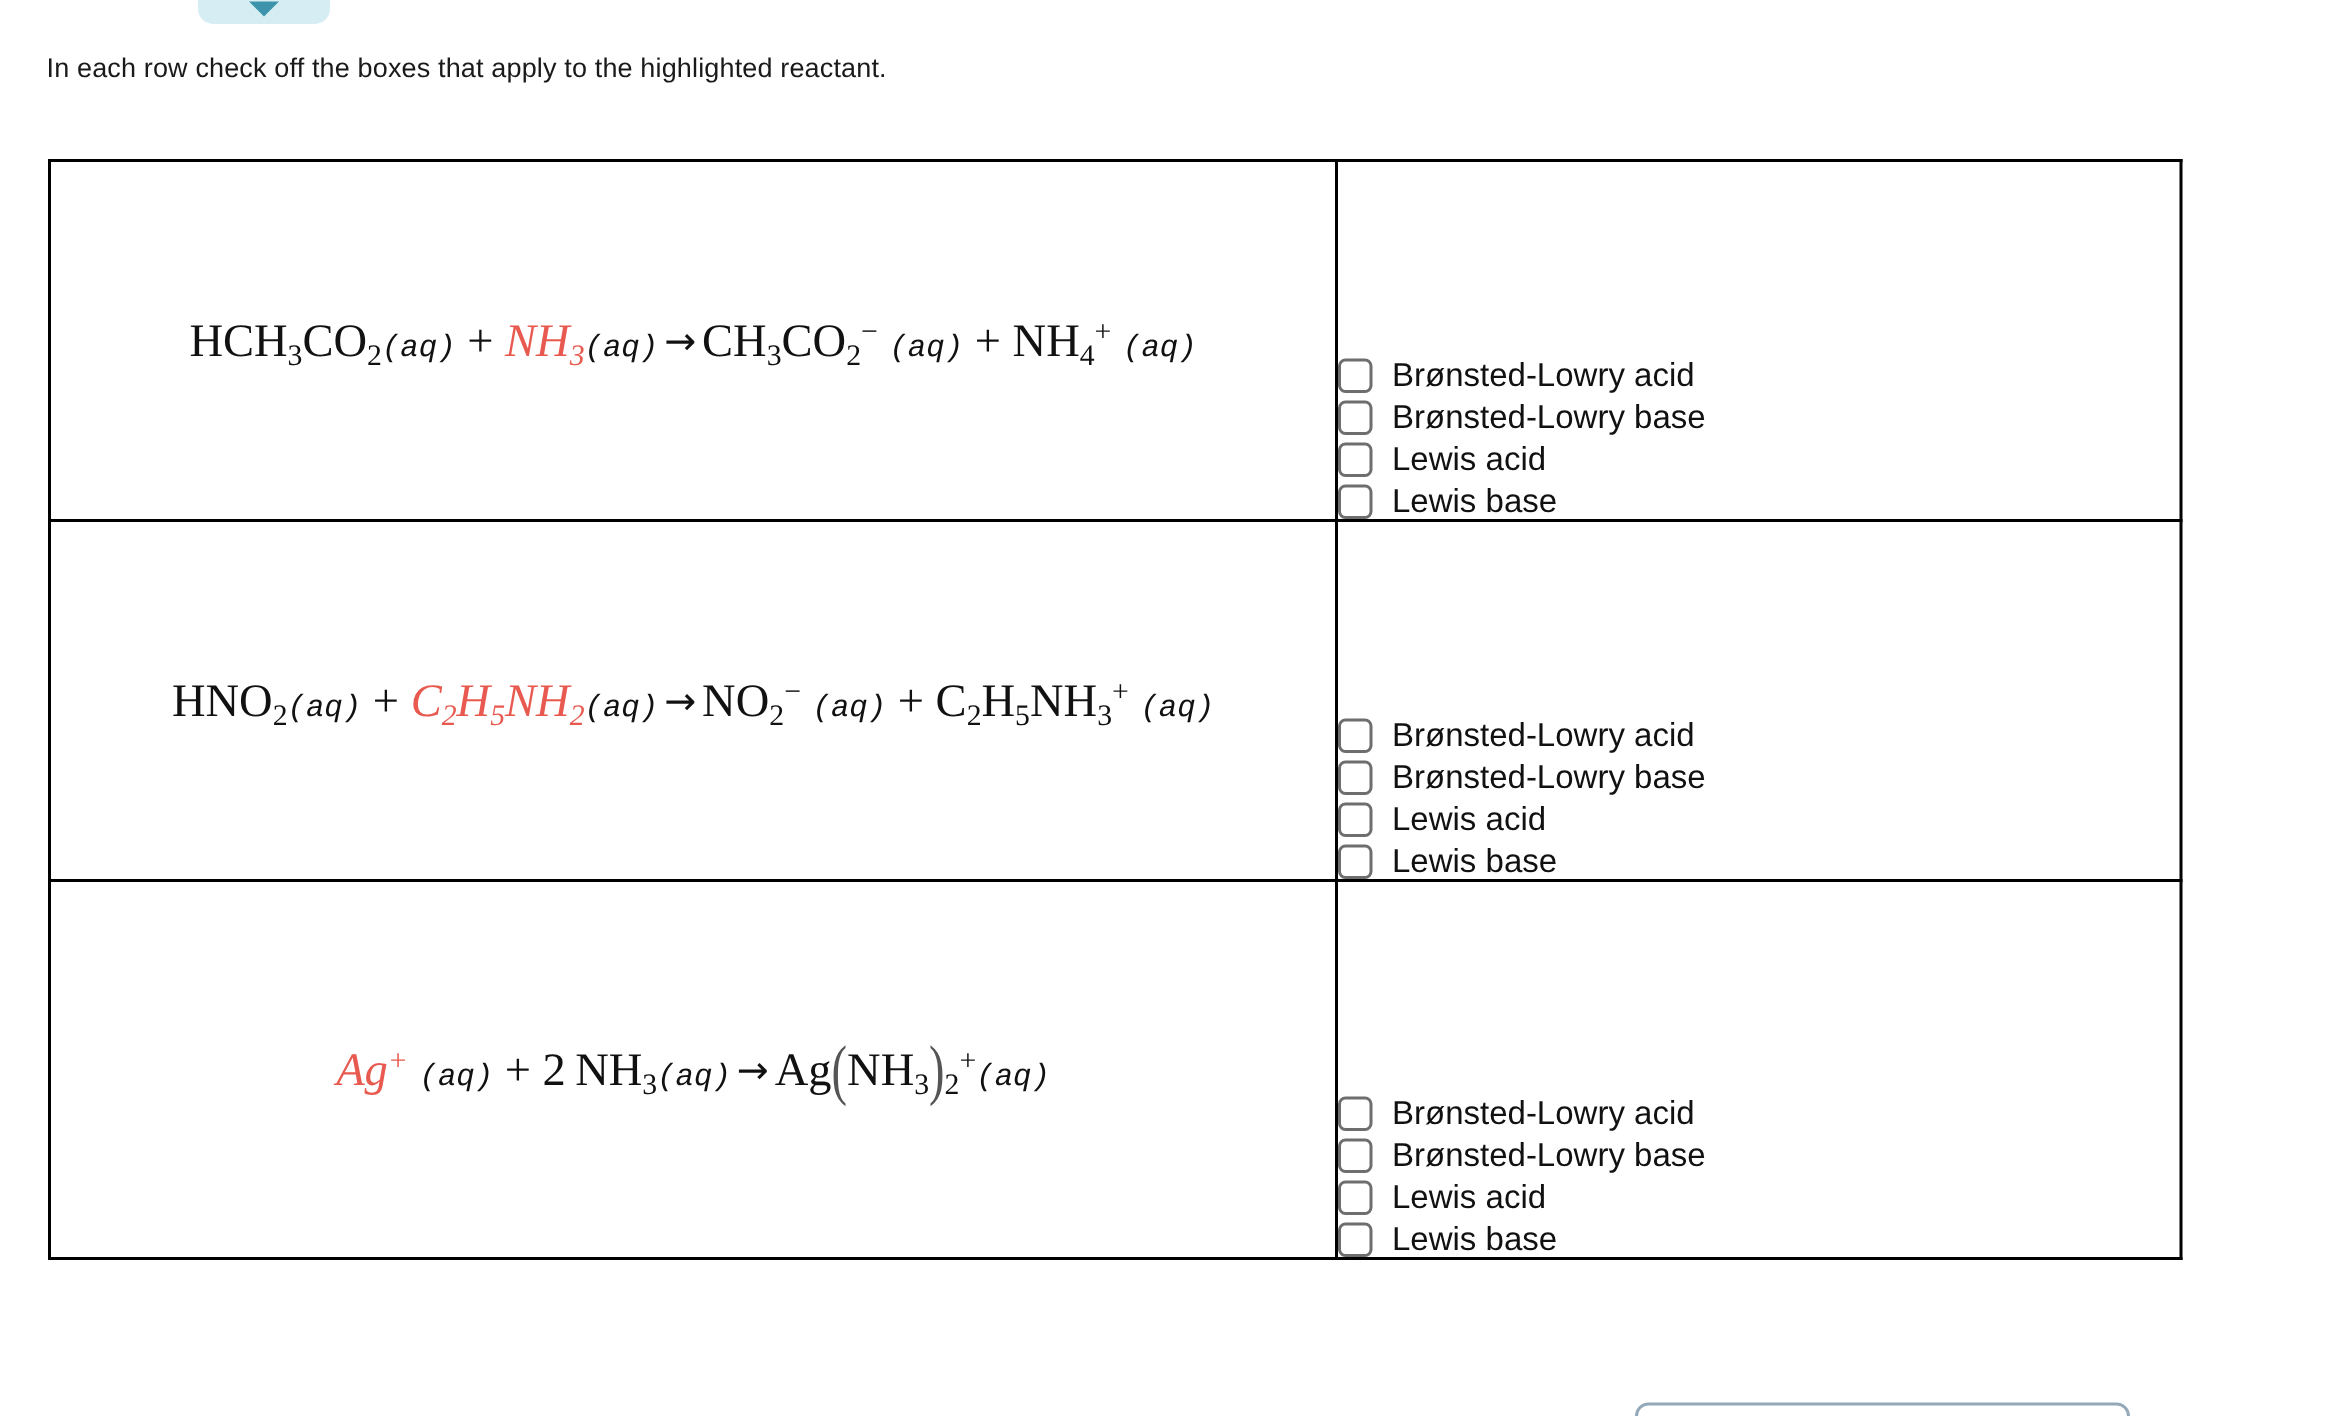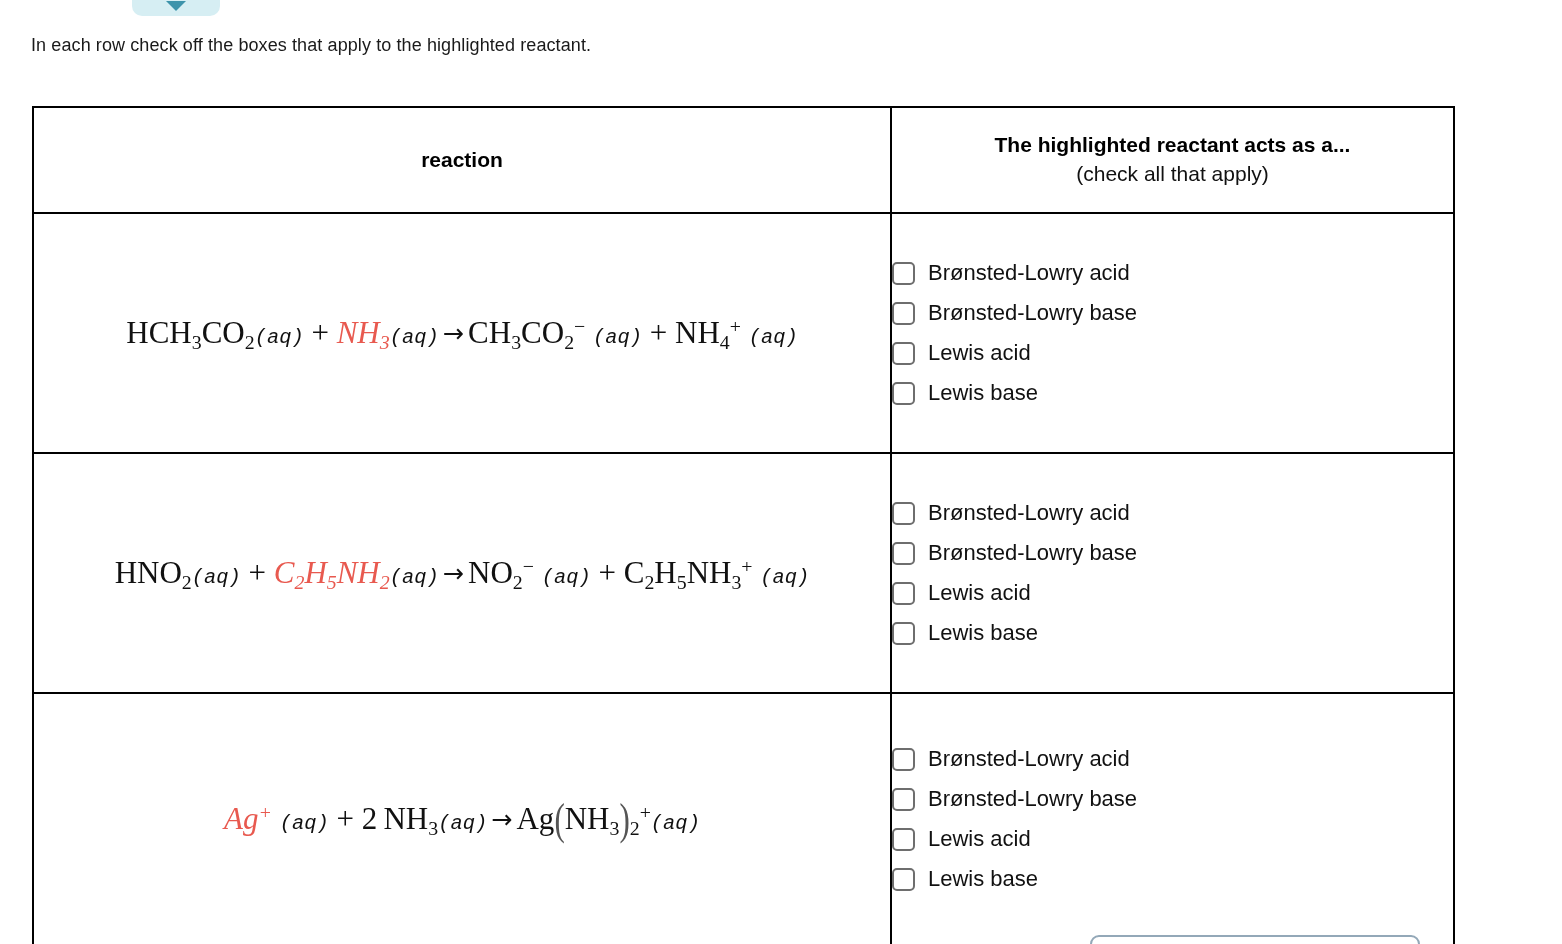--- a/index.html
+++ b/index.html
@@ -131,22 +131,22 @@
 
   
   .ck-cell {
     height: 240px;
     padding: 16px 0 16px 26px;
   }
   .ck-cell.r3 { height: 252px; }
   .ck-list {
     display: flex;
     flex-direction: column;
-    justify-content: center;
-    gap: 16px;
+    justify-content: flex-end;
+    gap: 4px;
     height: 100%;
   }
   .ck-row {
     display: flex;
     align-items: center;
     gap: 13px;
     cursor: pointer;
   }
   .ck-box {
     width: 23px;
@@ -189,29 +189,20 @@
 <div class="instruction">In each row check off the boxes that apply to the highlighted reactant.</div>
 
 <div class="table-wrap">
   <table class="qtable">
     <colgroup>
       <col class="c-reaction">
       <col class="c-checks">
     </colgroup>
     <tbody>
 
-      <tr>
-        <td class="hd-cell">
-          <span>reaction</span>
-        </td>
-        <td class="hd-cell">
-          <div class="hd-main">The highlighted reactant acts as a...</div>
-          <div class="hd-sub">(check all that apply)</div>
-        </td>
-      </tr>
 
       <tr>
         <td class="rx-cell">
           <span class="eq" title="HCH3CO2(aq) + NH3(aq) -&gt; CH3CO2-(aq) + NH4+(aq)">HCH<sub>3</sub>CO<sub>2</sub><span class="aq">(aq)</span><span class="op"> + </span><span class="hl">NH<sub>3</sub></span><span class="aq">(aq)</span><span class="arrow">→</span>CH<sub>3</sub>CO<sub>2</sub><sup>−</sup> <span class="aq">(aq)</span><span class="op"> + </span>NH<sub>4</sub><sup>+</sup> <span class="aq">(aq)</span></span>
         </td>
         <td class="ck-cell">
           <div class="ck-list">
             <label class="ck-row">
               <span class="ck-box"></span>
               <span class="ck-label">Brønsted-Lowry acid</span>

